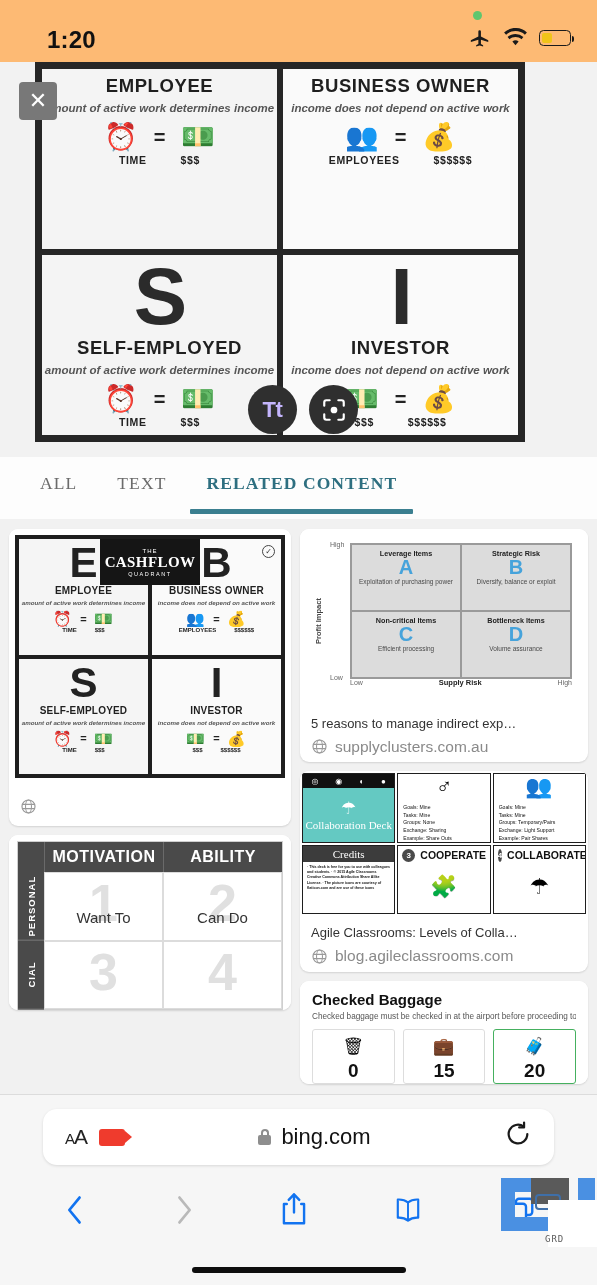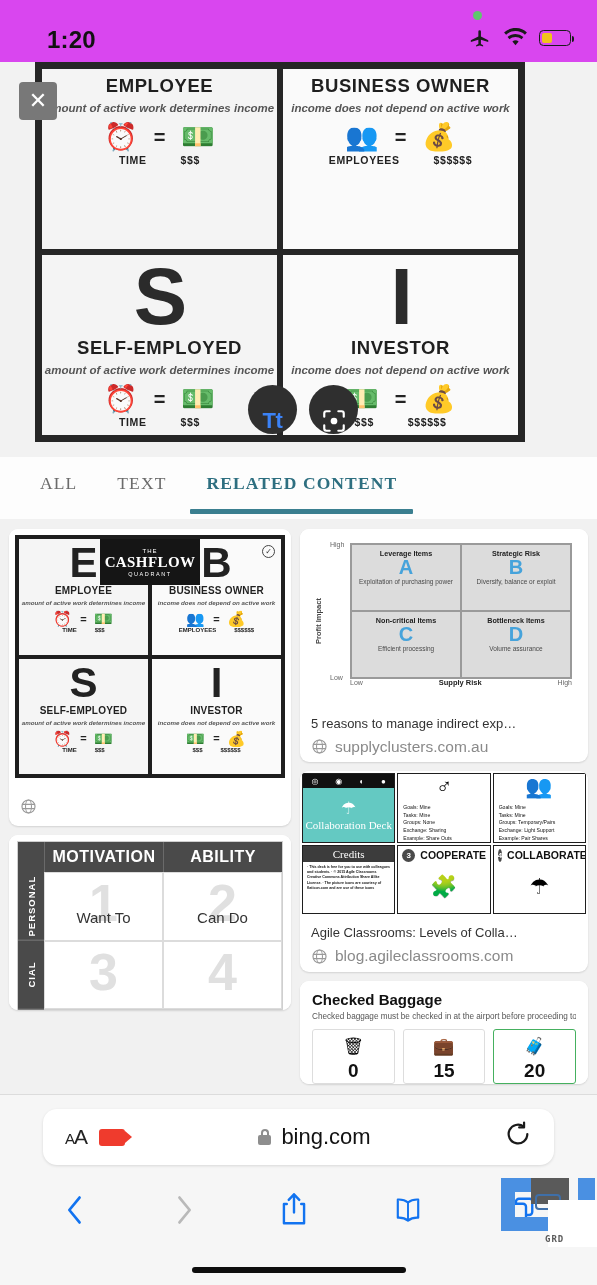--- a/index.html
+++ b/index.html
@@ -7,21 +7,21 @@
     width: 597px; height: 1285px;
     font-family: "Liberation Sans", sans-serif;
     background: #ffffff;
     overflow: hidden;
   }
   #app { position: relative; width: 597px; height: 1285px; background: #f2f2f2; }
 
   
   .statusbar {
     position: absolute; top: 0; left: 0; width: 597px; height: 62px;
-    background: #d946ef;
+    background: #fdba74;
   }
   .green-dot {
     position: absolute; top: 11px; left: 473px; width: 9px; height: 9px;
     border-radius: 50%; background: #5fc66e;
   }
   .clock {
     position: absolute; top: 26px; left: 47px;
     font-size: 24px; font-weight: 600; color: #111; letter-spacing: .2px;
   }
   .status-icons {
@@ -69,22 +69,22 @@
   .close-btn {
     position: absolute; top: 20px; left: 19px; width: 38px; height: 38px;
     background: #787878; border-radius: 4px;
     display: flex; align-items: center; justify-content: center;
     color: #fff; font-size: 22px; font-weight: 300; line-height: 1;
     z-index: 6; cursor: pointer;
   }
   .fab-row { position: absolute; top: 323px; left: 248px; display: flex; gap: 12px; z-index: 7; }
   .fab {
     width: 49px; height: 49px; border-radius: 50%; background: #2f2f2f;
-    display: flex; align-items: flex-end; justify-content: center;
-    color: #3b82f6; cursor: pointer;
+    display: flex; align-items: center; justify-content: center;
+    color: #c4b5fd; cursor: pointer;
   }
   .fab .tt { font-size: 22px; font-weight: 700; letter-spacing: -.5px; }
 
   
   .tabs {
     position: absolute; top: 457px; left: 0; width: 597px; height: 62px;
     background: #fdfdfd; display: flex; align-items: flex-start; padding-left: 20px;
   }
   .tab {
     padding: 16px 20px 0 20px; font-size: 17.5px; font-weight: 500;
@@ -247,21 +247,21 @@
     position: absolute; right: 0; bottom: 38px; width: 104px; height: 75px;
     z-index: 20; overflow: hidden;
   }
   .wm-blue { position:absolute; left:8px; top:6px; width:53px; height:53px;
              border:14px solid #4a90e2; border-right:none; border-bottom-width:14px; }
   .wm-bluebar { position:absolute; right:2px; top:6px; width:17px; height:32px; background:#4a90e2; }
   .wm-gray { position:absolute; left:38px; top:6px; width:38px; height:26px; background:#5a5a5a; }
   .wm-white { position:absolute; left:55px; top:28px; width:60px; height:52px; background:#fff; }
   .wm-phone { position:absolute; left:42px; top:22px; width:26px; height:16px;
               border:2px solid #3f6fa8; border-radius:4px; }
-  .wm-txt { position:absolute; left:8px; bottom:3px; font-size:9px; font-weight:700;
+  .wm-txt { position:absolute; left:8px; bottom:3px; font-size:9px; font-weight:400;
             color:#5a5a5a; letter-spacing:1px; font-family:"DejaVu Sans Mono", monospace;padding-left:44px; }
 </style>
 </head>
 <body>
 
 <div id="app">
 
   <div class="statusbar">
     <div class="green-dot"></div>
     <div class="clock">1:20</div>

